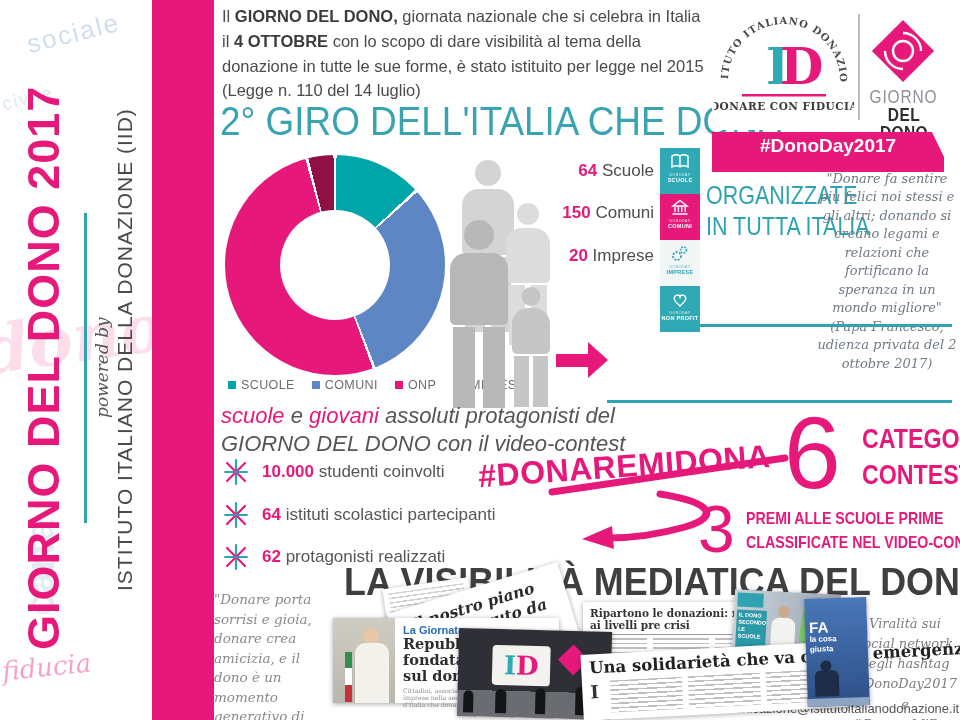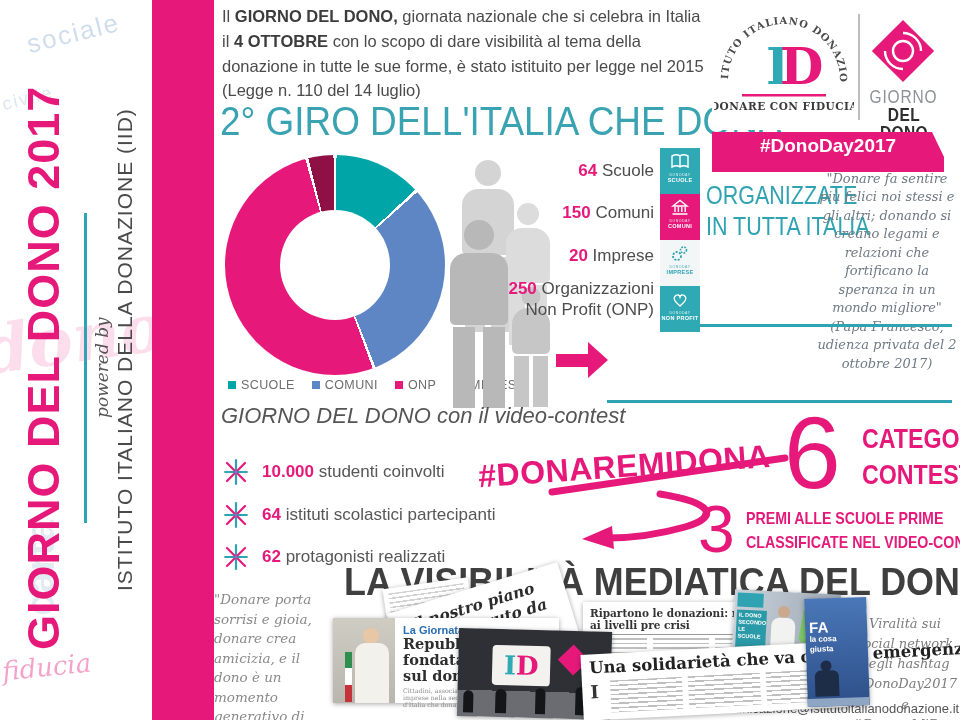--- a/index.html
+++ b/index.html
@@ -98,21 +98,20 @@
   </div>
   <div class="person" style="left:512px;top:287px;width:38px;height:120px;">
     <div class="p-head" style="width:19px;height:19px;background:#c6c6c6;"></div>
     <div class="p-torso" style="top:21px;height:46px;background:#c6c6c6;"></div>
     <div class="p-legs" style="top:69px;height:51px;background:linear-gradient(90deg,#c6c6c6 0 43%,transparent 43% 57%,#c6c6c6 57% 100%);"></div>
   </div>
 
   <div class="stat" style="top:160px;"><b>64</b> <span>Scuole</span></div>
   <div class="stat" style="top:202px;"><b>150</b> <span>Comuni</span></div>
   <div class="stat" style="top:245px;"><b>20</b> <span>Imprese</span></div>
-  <div class="stat" style="top:278px;width:152px;"><b>250</b> <span>Organizzazioni Non Profit (ONP)</span></div>
 
   <div class="badge" style="top:148px;background:#2fa9b4;">
     <svg class="bsvg" width="20" height="19" viewBox="0 0 20 19">
         <path d="M2 4 C5 2.5 8 2.5 10 4 C12 2.5 15 2.5 18 4 L18 15 C15 13.5 12 13.5 10 15 C8 13.5 5 13.5 2 15 Z M10 4 L10 15" fill="none" stroke="#fff" stroke-width="1.4"></path>
       </svg>
     <div class="bprog">DONODAY</div>
     <div class="bname">SCUOLE</div>
   </div>
   <div class="badge" style="top:194px;background:#e6197b;">
     <svg class="bsvg" width="20" height="19" viewBox="0 0 20 19">
@@ -178,20 +177,21 @@
     <span>(Papa Francesco, udienza privata del 2 ottobre 2017)</span>
   </div>
 
   <div class="rule-teal" style="left:700px;top:324px;width:252px;"></div>
 
   <div class="abs" style="left:556px;top:354px;width:32px;height:13px;background:#e6197b;"></div>
   <div class="abs" style="left:588px;top:342px;width:0;height:0;border-left:20px solid #e6197b;border-top:18.5px solid transparent;border-bottom:18.5px solid transparent;"></div>
   <div class="rule-teal" style="left:607px;top:400px;width:345px;"></div>
 
   <div class="abs" style="left:221px;top:402px;font-size:22px;font-style:italic;color:#555;line-height:1.25;white-space:nowrap;">
+    <div><span class="pink">scuole</span><span> e </span><span class="pink">giovani</span><span> assoluti protagonisti del</span></div>
     <div>GIORNO DEL DONO con il video-contest</div>
   </div>
 
   <div class="abs" style="left:222px;top:458px;">
     <svg width="28" height="28" viewBox="0 0 28 28">
         <g stroke-linecap="round">
           <line x1="14" y1="2" x2="14" y2="26" stroke="#2fa3b2" stroke-width="2.2"></line>
           <line x1="3" y1="14" x2="25" y2="14" stroke="#2fa3b2" stroke-width="1.8"></line>
           <line x1="5" y1="5" x2="23" y2="23" stroke="#e6197b" stroke-width="2.2"></line>
           <line x1="23" y1="5" x2="5" y2="23" stroke="#e6197b" stroke-width="2.2"></line>

